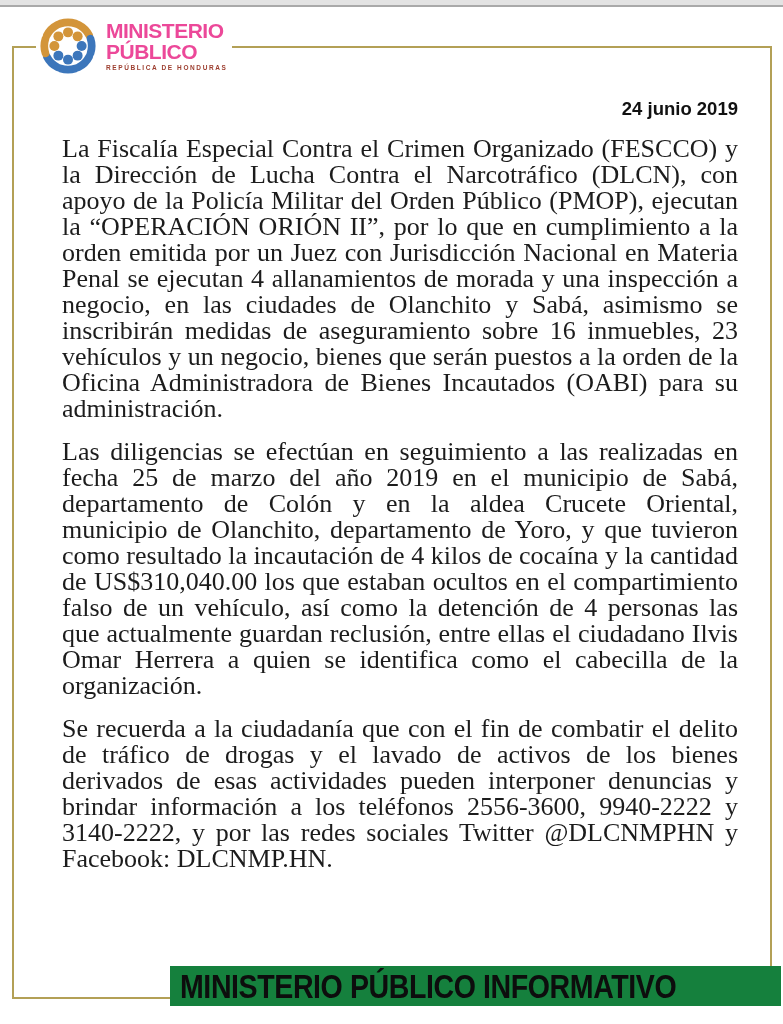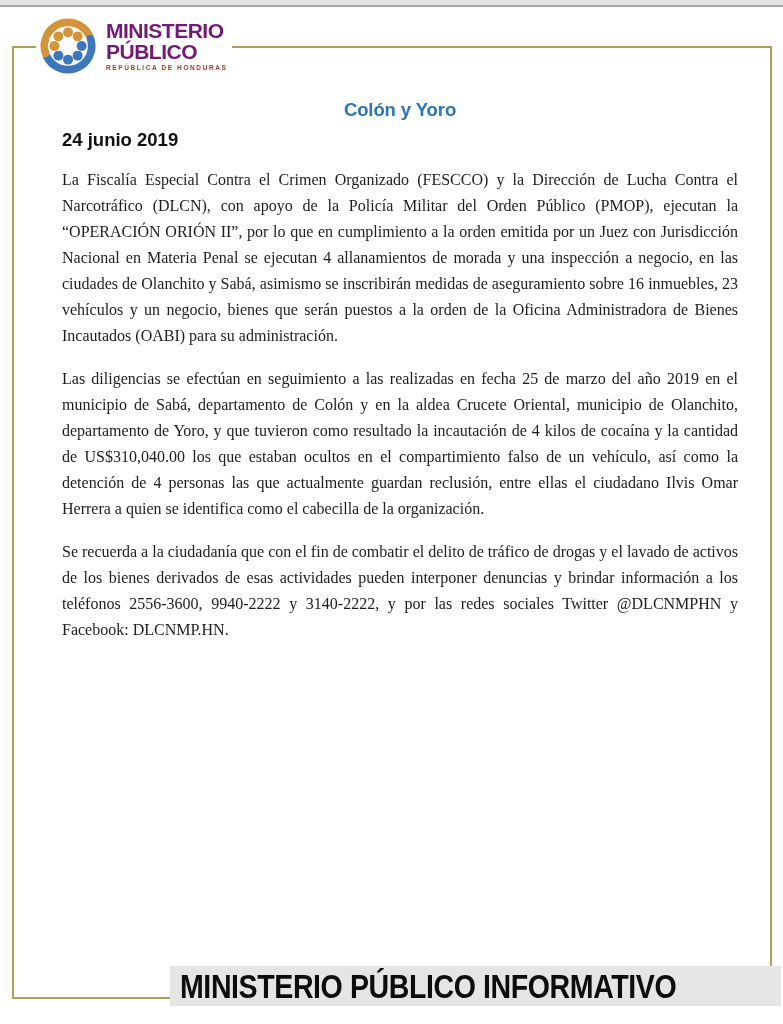--- a/index.html
+++ b/index.html
@@ -23,53 +23,53 @@
   .frame-right{top:46px;left:770px;width:2px;height:953px;}
 
   
   .logo-block{
     position:absolute;top:8px;left:36px;height:76px;width:196px;
     background:#ffffff;display:flex;align-items:center;gap:6px;z-index:2;
   }
   .logo-mark{flex:0 0 auto;}
   .logo-text{display:flex;flex-direction:column;line-height:1;}
   .logo-title{
-    font-weight:bold;font-size:21px;line-height:21px;color:#701a75;
+    font-weight:bold;font-size:21px;line-height:21px;color:#ec4899;
     letter-spacing:-0.5px;
   }
   .logo-sub{
     margin-top:3px;font-size:6.5px;font-weight:bold;letter-spacing:1.6px;
     color:#9c3d2e;white-space:nowrap;
   }
 
   
   .content{
     position:absolute;left:62px;top:0;width:676px;z-index:1;
   }
   .doc-title{
     margin-top:98px;text-align:center;color:#2e74b5;
     font-weight:bold;font-size:18.5px;line-height:24px;letter-spacing:-0.1px;
   }
   .doc-date{
-    margin-top:7px;font-weight:bold;font-size:18.5px;
+    margin-top:7px;text-align:right;font-weight:bold;font-size:18.5px;
     color:#111111;
   }
   .body-text{
     margin-top:16px;
     font-family:"Liberation Serif",serif;
-    font-size:16px;line-height:26px;color:#1c1c1c;
+    font-size:26px;line-height:26px;color:#1c1c1c;
   }
   .body-text p{
     margin:0 0 17px 0;text-align:justify;
   }
 
   
   .footer-banner{
     position:absolute;left:170px;top:966px;z-index:2;
-    background:#e5e5e5;padding:0 10px;
+    background:#15803d;padding:0 10px;
   }
   .footer-banner span{
     display:inline-block;
     font-weight:bold;font-size:34px;line-height:40px;color:#0d0d0d;
     letter-spacing:-0.5px;
     transform:scaleX(0.84);transform-origin:left center;
     white-space:nowrap;
   }
 </style>
 </head>
@@ -122,21 +122,20 @@
     </svg>
     <div class="logo-text">
       <span class="logo-title">MINISTERIO</span>
       <span class="logo-title">PÚBLICO</span>
       <span class="logo-sub">REPÚBLICA DE HONDURAS</span>
     </div>
   </div>
 
   <div class="content">
     <div class="doc-title">
-      <div>Colón y Yoro</div>
     </div>
     <div class="doc-date">24 junio 2019</div>
 
     <div class="body-text">
       <p>La Fiscalía Especial Contra el Crimen Organizado (FESCCO) y la Dirección de Lucha Contra el Narcotráfico (DLCN), con apoyo de la Policía Militar del Orden Público (PMOP), ejecutan la “OPERACIÓN ORIÓN II”, por lo que en cumplimiento a la orden emitida por un Juez con Jurisdicción Nacional en Materia Penal se ejecutan 4 allanamientos de morada y una inspección a negocio, en las ciudades de Olanchito y Sabá, asimismo se inscribirán medidas de aseguramiento sobre 16 inmuebles, 23 vehículos y un negocio, bienes que serán puestos a la orden de la Oficina Administradora de Bienes Incautados (OABI) para su administración.</p>
       <p>Las diligencias se efectúan en seguimiento a las realizadas en fecha 25 de marzo del año 2019 en el municipio de Sabá, departamento de Colón y en la aldea Crucete Oriental, municipio de Olanchito, departamento de Yoro, y que tuvieron como resultado la incautación de 4 kilos de cocaína y la cantidad de US$310,040.00 los que estaban ocultos en el compartimiento falso de un vehículo, así como la detención de 4 personas las que actualmente guardan reclusión, entre ellas el ciudadano Ilvis Omar Herrera a quien se identifica como el cabecilla de la organización.</p>
       <p>Se recuerda a la ciudadanía que con el fin de combatir el delito de tráfico de drogas y el lavado de activos de los bienes derivados de esas actividades pueden interponer denuncias y brindar información a los teléfonos 2556-3600, 9940-2222 y 3140-2222, y por las redes sociales Twitter @DLCNMPHN y Facebook: DLCNMP.HN.</p>
     </div>
   </div>
 

